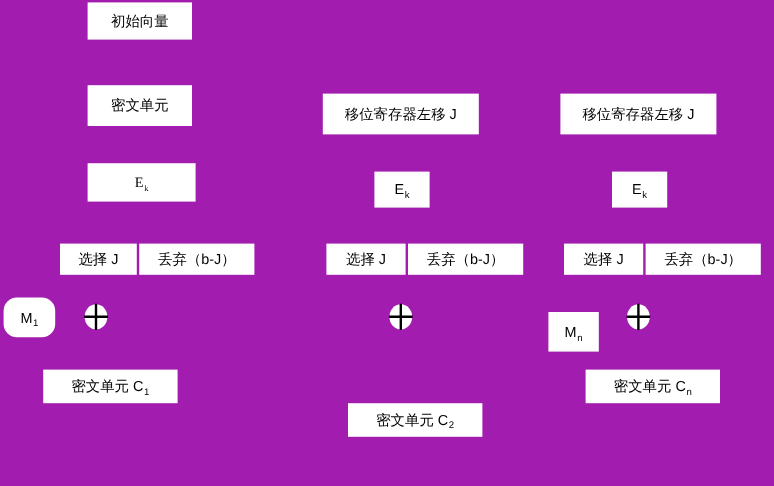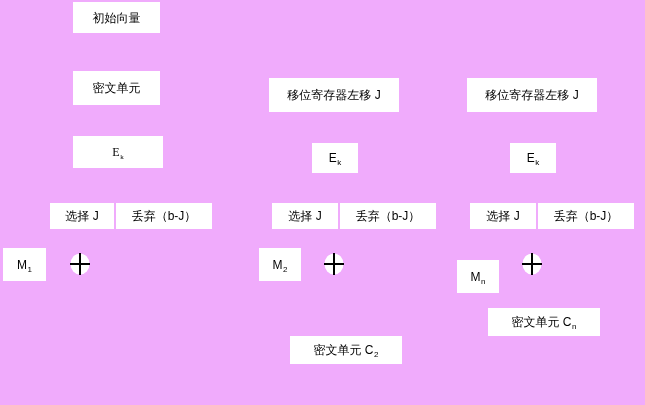--- a/index.html
+++ b/index.html
@@ -7,21 +7,21 @@
     padding: 0;
     background: #000000;
   }
   body {
     font-family: "Liberation Sans", "DejaVu Sans", sans-serif;
   }
   #canvas {
     position: relative;
     width: 645px;
     height: 405px;
-    background: #f0abfc;
+    background: #a21caf;
     overflow: hidden;
   }
   .box {
     position: absolute;
     background: #ffffff;
     color: #000000;
     box-sizing: border-box;
     display: flex;
     align-items: center;
     justify-content: center;
@@ -76,51 +76,51 @@
     <span><span>E</span><span class="sub-sm">k</span></span>
   </div>
 
   <div class="box" style="left:50px; top:203px; width:64px; height:26px;">
     <span>选择 J</span>
   </div>
   <div class="box" style="left:116px; top:203px; width:96px; height:26px;">
     <span>丢弃（b-J）</span>
   </div>
 
-  <div class="box" style="left:3px; top:248px; width:43px; height:33px;">
+  <div class="box" style="left:3px; top:248px; width:43px; height:33px;border-radius:11px;">
     <span><span>M</span><span class="sub">1</span></span>
   </div>
 
   <div class="xor" style="left:70px; top:253px;">
     <svg width="20" height="22" viewBox="0 0 20 22" aria-hidden="true">
       <ellipse cx="10" cy="11" rx="9.5" ry="10.5" fill="#ffffff"></ellipse>
       <line x1="10" y1="0" x2="10" y2="22" stroke="#000000" stroke-width="2"></line>
       <line x1="0" y1="11" x2="20" y2="11" stroke="#000000" stroke-width="2"></line>
     </svg>
   </div>
 
+  <div class="box" style="left:36px; top:308px; width:112px; height:28px;">
+    <span><span>密文单元 C</span><span class="sub">1</span></span>
+  </div>
 
   <div class="box" style="left:269px; top:78px; width:130px; height:34px;">
     <span>移位寄存器左移 J</span>
   </div>
 
   <div class="box" style="left:312px; top:143px; width:46px; height:30px;">
     <span><span>E</span><span class="sub">k</span></span>
   </div>
 
   <div class="box" style="left:272px; top:203px; width:66px; height:26px;">
     <span>选择 J</span>
   </div>
   <div class="box" style="left:340px; top:203px; width:96px; height:26px;">
     <span>丢弃（b-J）</span>
   </div>
 
-  <div class="box" style="left:259px; top:248px; width:42px; height:33px;">
-    <span><span>M</span><span class="sub">2</span></span>
-  </div>
 
   <div class="xor" style="left:324px; top:253px;">
     <svg width="20" height="22" viewBox="0 0 20 22" aria-hidden="true">
       <ellipse cx="10" cy="11" rx="9.5" ry="10.5" fill="#ffffff"></ellipse>
       <line x1="10" y1="0" x2="10" y2="22" stroke="#000000" stroke-width="2"></line>
       <line x1="0" y1="11" x2="20" y2="11" stroke="#000000" stroke-width="2"></line>
     </svg>
   </div>
 
   <div class="box" style="left:290px; top:308px; width:112px; height:28px;margin-top:28px;">

